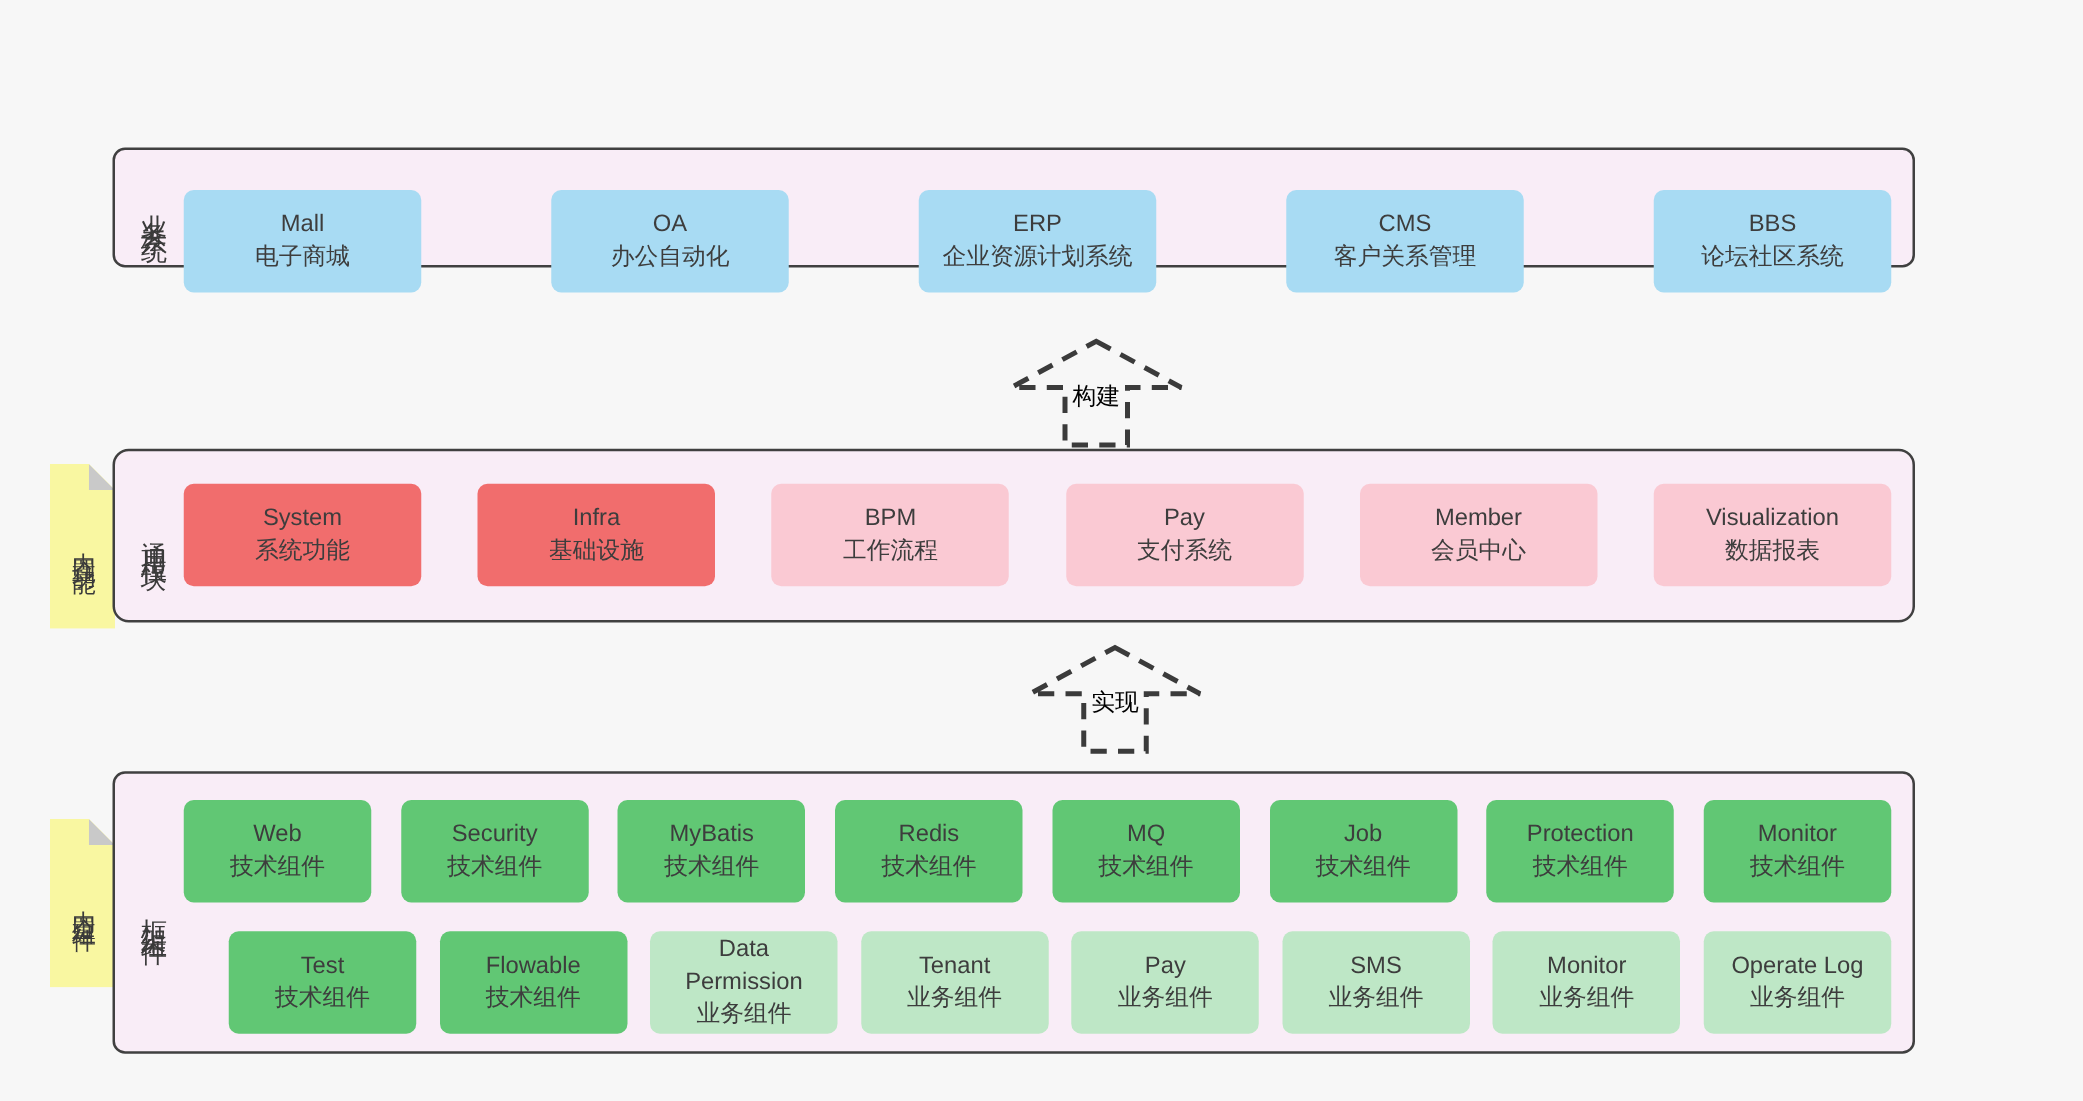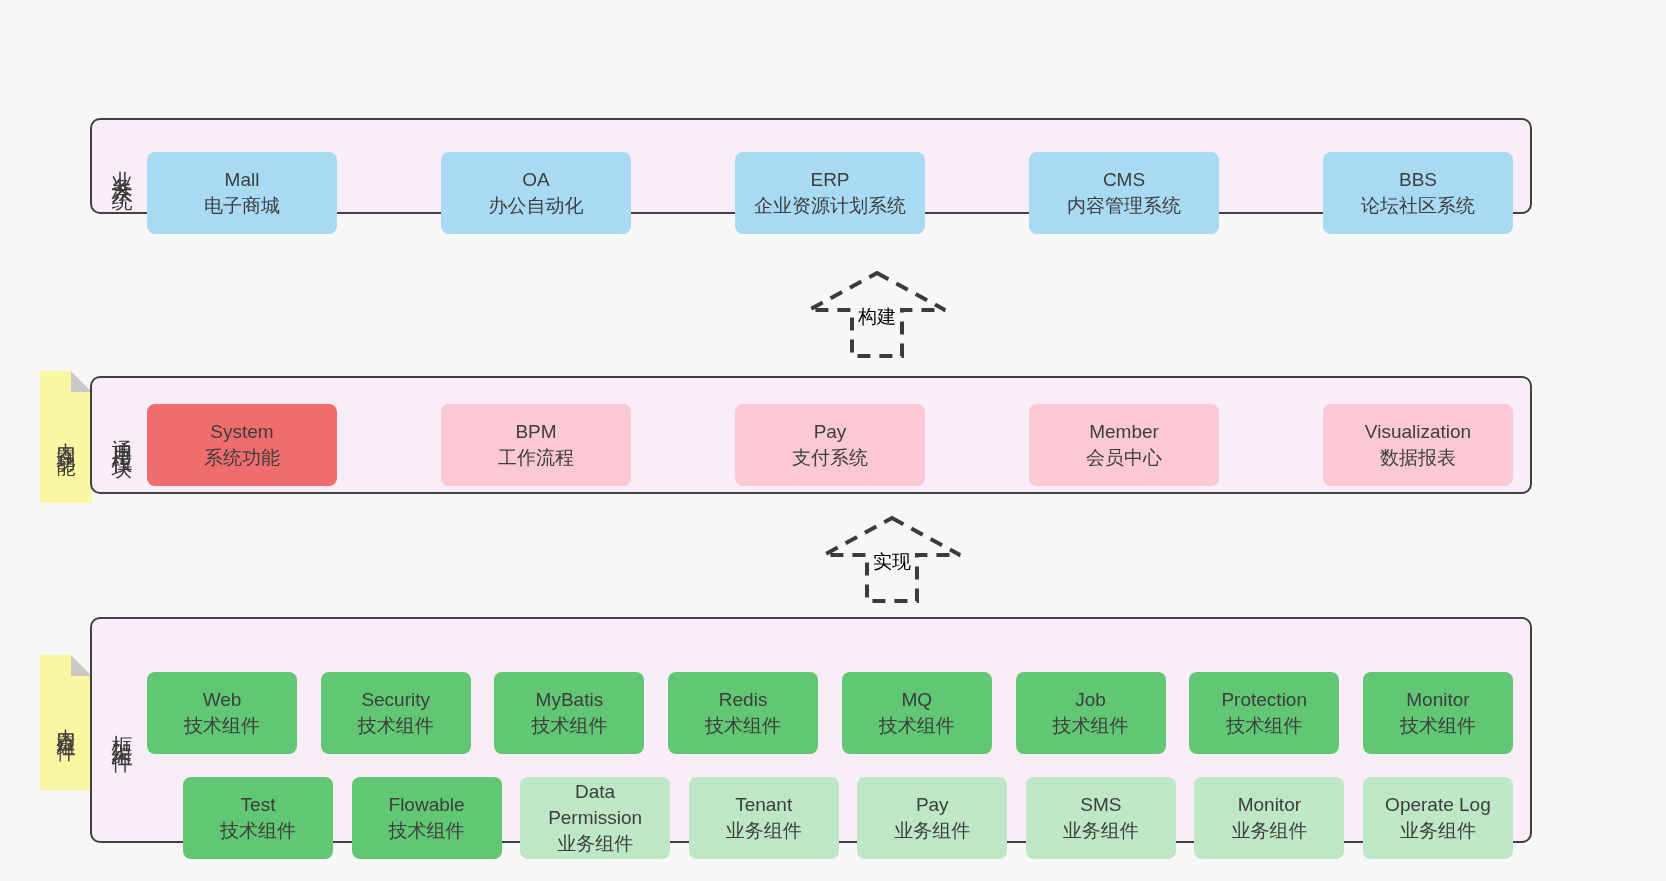--- a/index.html
+++ b/index.html
@@ -6,21 +6,21 @@
   body {
     width:1666px; height:881px; position:relative; overflow:hidden;
     background:#f7f7f7; color:#3d3d3d;
     font-family:"Liberation Sans", sans-serif;
   }
   .band {
     position:absolute; left:90px; width:1442px; box-sizing:border-box;
     background:#f9edf7; border:2px solid #404040; border-radius:10px; z-index:2;
   }
   .band-business  { top:118px; height:96px; }
-  .band-common    { top:376px; height:118px; }
+  .band-common    { top:359px; height:139px;border-radius:13px; }
   .band-framework { top:617px; height:226px; }
 
   .vlabel {
     writing-mode:vertical-rl; text-orientation:upright;
     font-size:21px; letter-spacing:6px; color:#3a3a3a; white-space:nowrap;
   }
   .band-vlabel { position:absolute; left:16px; top:50%; transform:translateY(-50%); }
 
   .boxes {
     position:absolute; left:55px; right:17px;
@@ -30,21 +30,21 @@
   .band-common  .boxes   { top:26px; }
   .band-framework .row1  { top:21px; }
   .band-framework .row2  { top:126px;padding-left:36px; }
 
   .box {
     box-sizing:border-box; border-radius:8px;
     display:flex; flex-direction:column; align-items:center; justify-content:center;
     text-align:center; font-size:19px; line-height:1.38; padding:4px 6px;
   }
   .box6 { width:190px; height:82px; }
-  .box8 { width:150px; height:82px;margin-top:32px; }
+  .box8 { width:150px; height:82px; }
   .blue       { background:#a8dbf3; }
   .red        { background:#f16d6d; }
   .pink       { background:#fac9d3;text-align:center; }
   .green      { background:#61c774; }
   .lightgreen { background:#bee7c6; }
 
   .sticky {
     position:absolute; width:52px; background:#f9f7a1; z-index:1;
     clip-path:polygon(0 0, calc(100% - 21px) 0, 100% 21px, 100% 100%, 0 100%);
   }
@@ -84,21 +84,21 @@
     <div class="box box6 blue">
       <span>OA</span>
       <span>办公自动化</span>
     </div>
     <div class="box box6 blue">
       <span>ERP</span>
       <span>企业资源计划系统</span>
     </div>
     <div class="box box6 blue">
       <span>CMS</span>
-      <span>内容管理系统</span>
+      <span>客户关系管理</span>
     </div>
     <div class="box box6 blue">
       <span>BBS</span>
       <span>论坛社区系统</span>
     </div>
   </div>
 </div>
 
 <div class="arrow arrow-build">
   <svg viewBox="0 0 142 90">
@@ -111,20 +111,24 @@
   <span class="fold"></span>
   <span class="vlabel">内置功能</span>
 </div>
 <div class="band band-common">
   <div class="vlabel band-vlabel">通用模块</div>
   <div class="boxes">
     <div class="box box6 red">
       <span>System</span>
       <span>系统功能</span>
     </div>
+    <div class="box box6 red">
+      <span>Infra</span>
+      <span>基础设施</span>
+    </div>
     <div class="box box6 pink">
       <span>BPM</span>
       <span>工作流程</span>
     </div>
     <div class="box box6 pink">
       <span>Pay</span>
       <span>支付系统</span>
     </div>
     <div class="box box6 pink">
       <span>Member</span>

